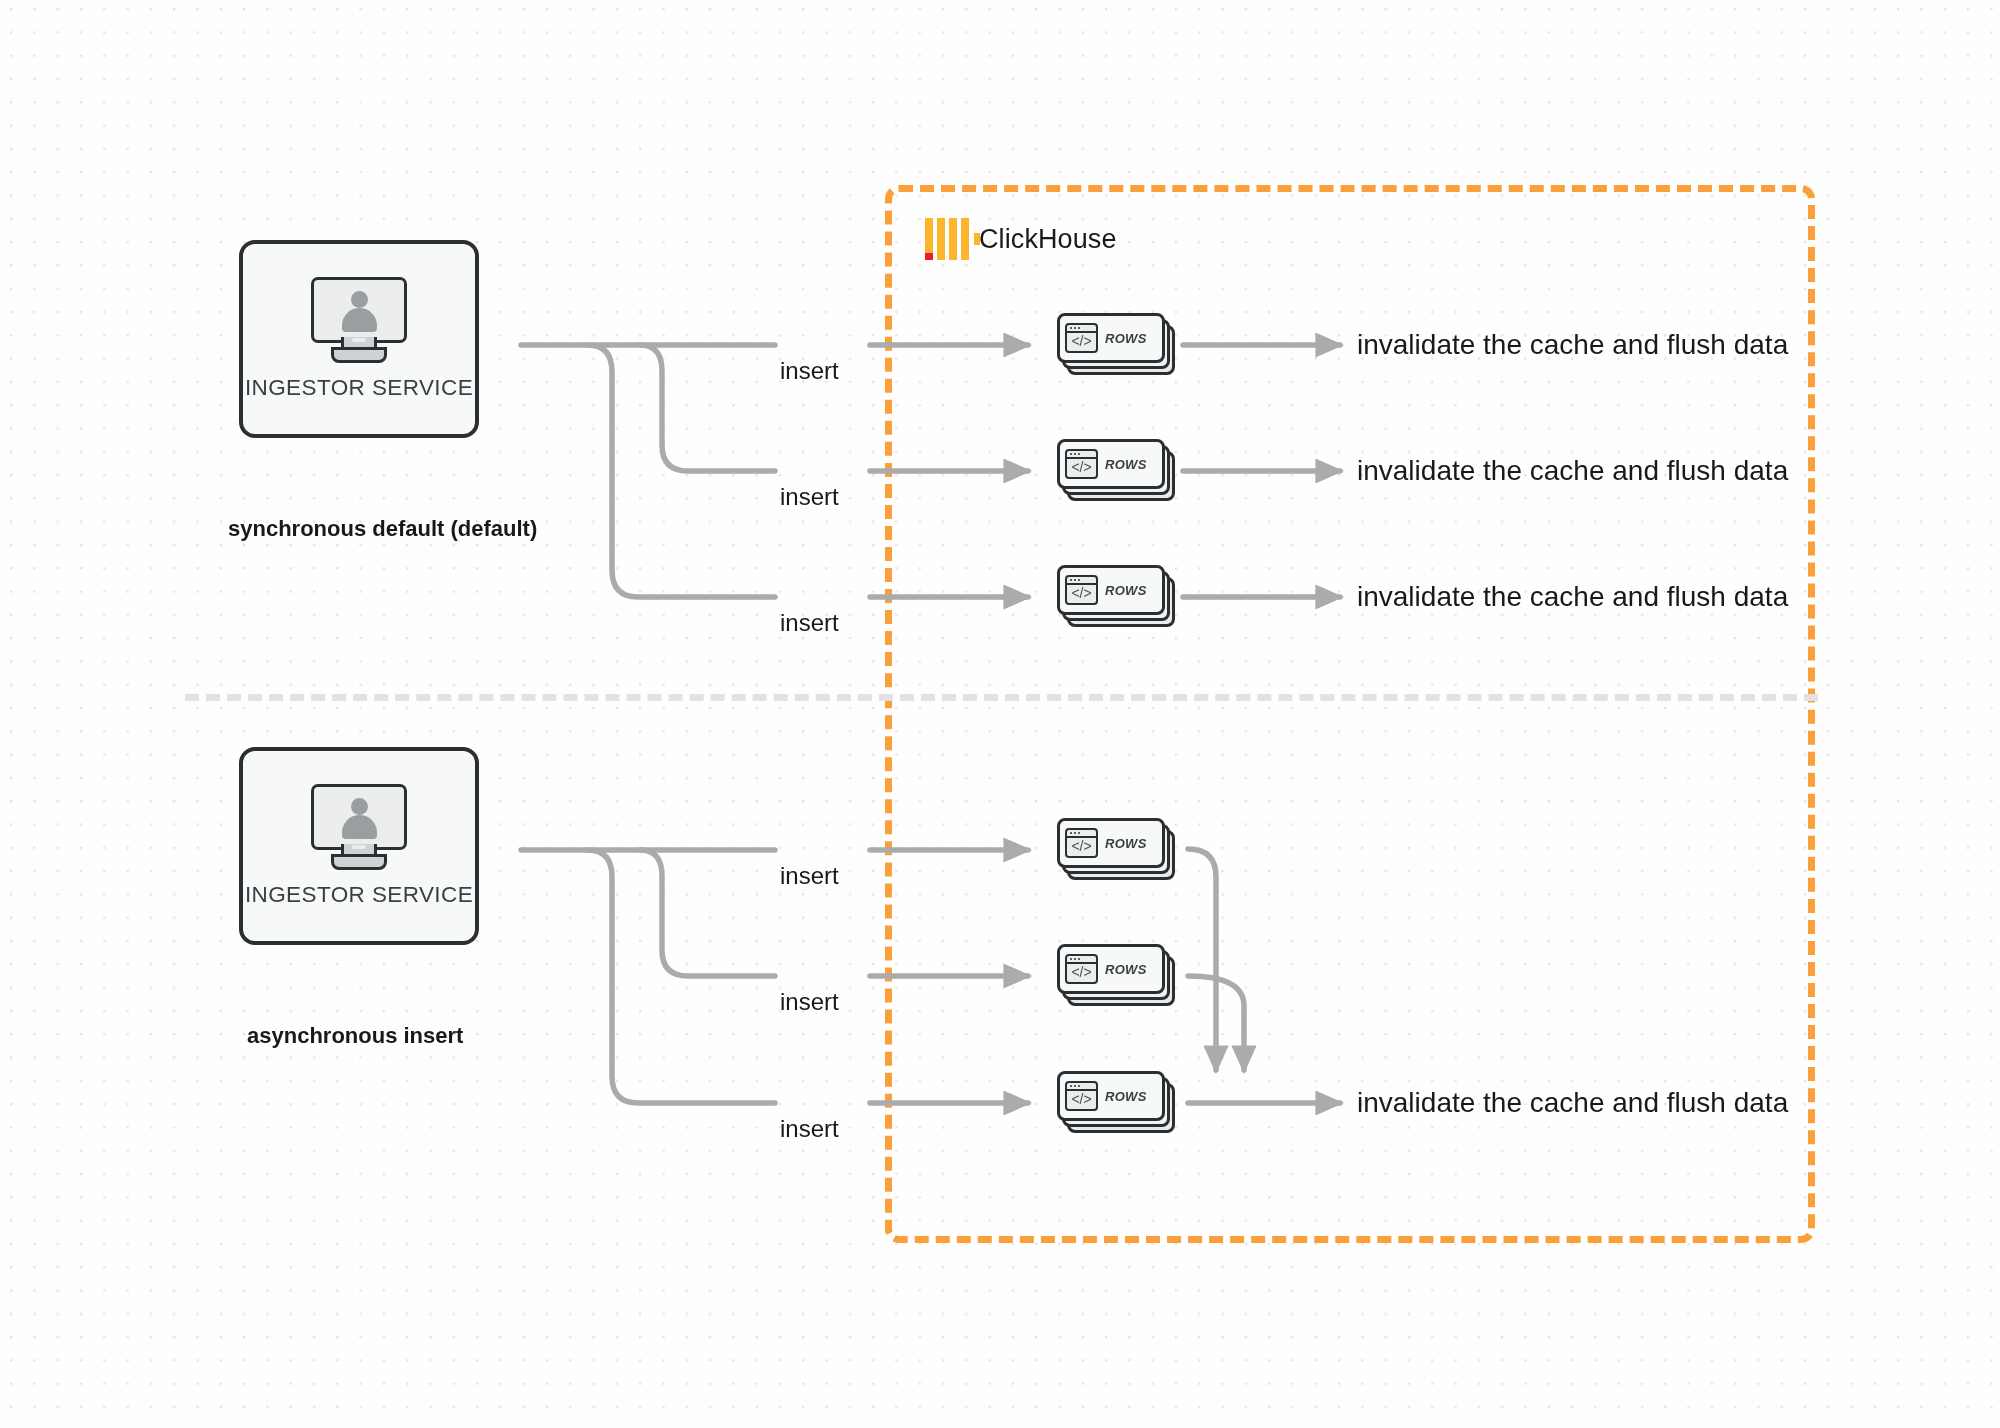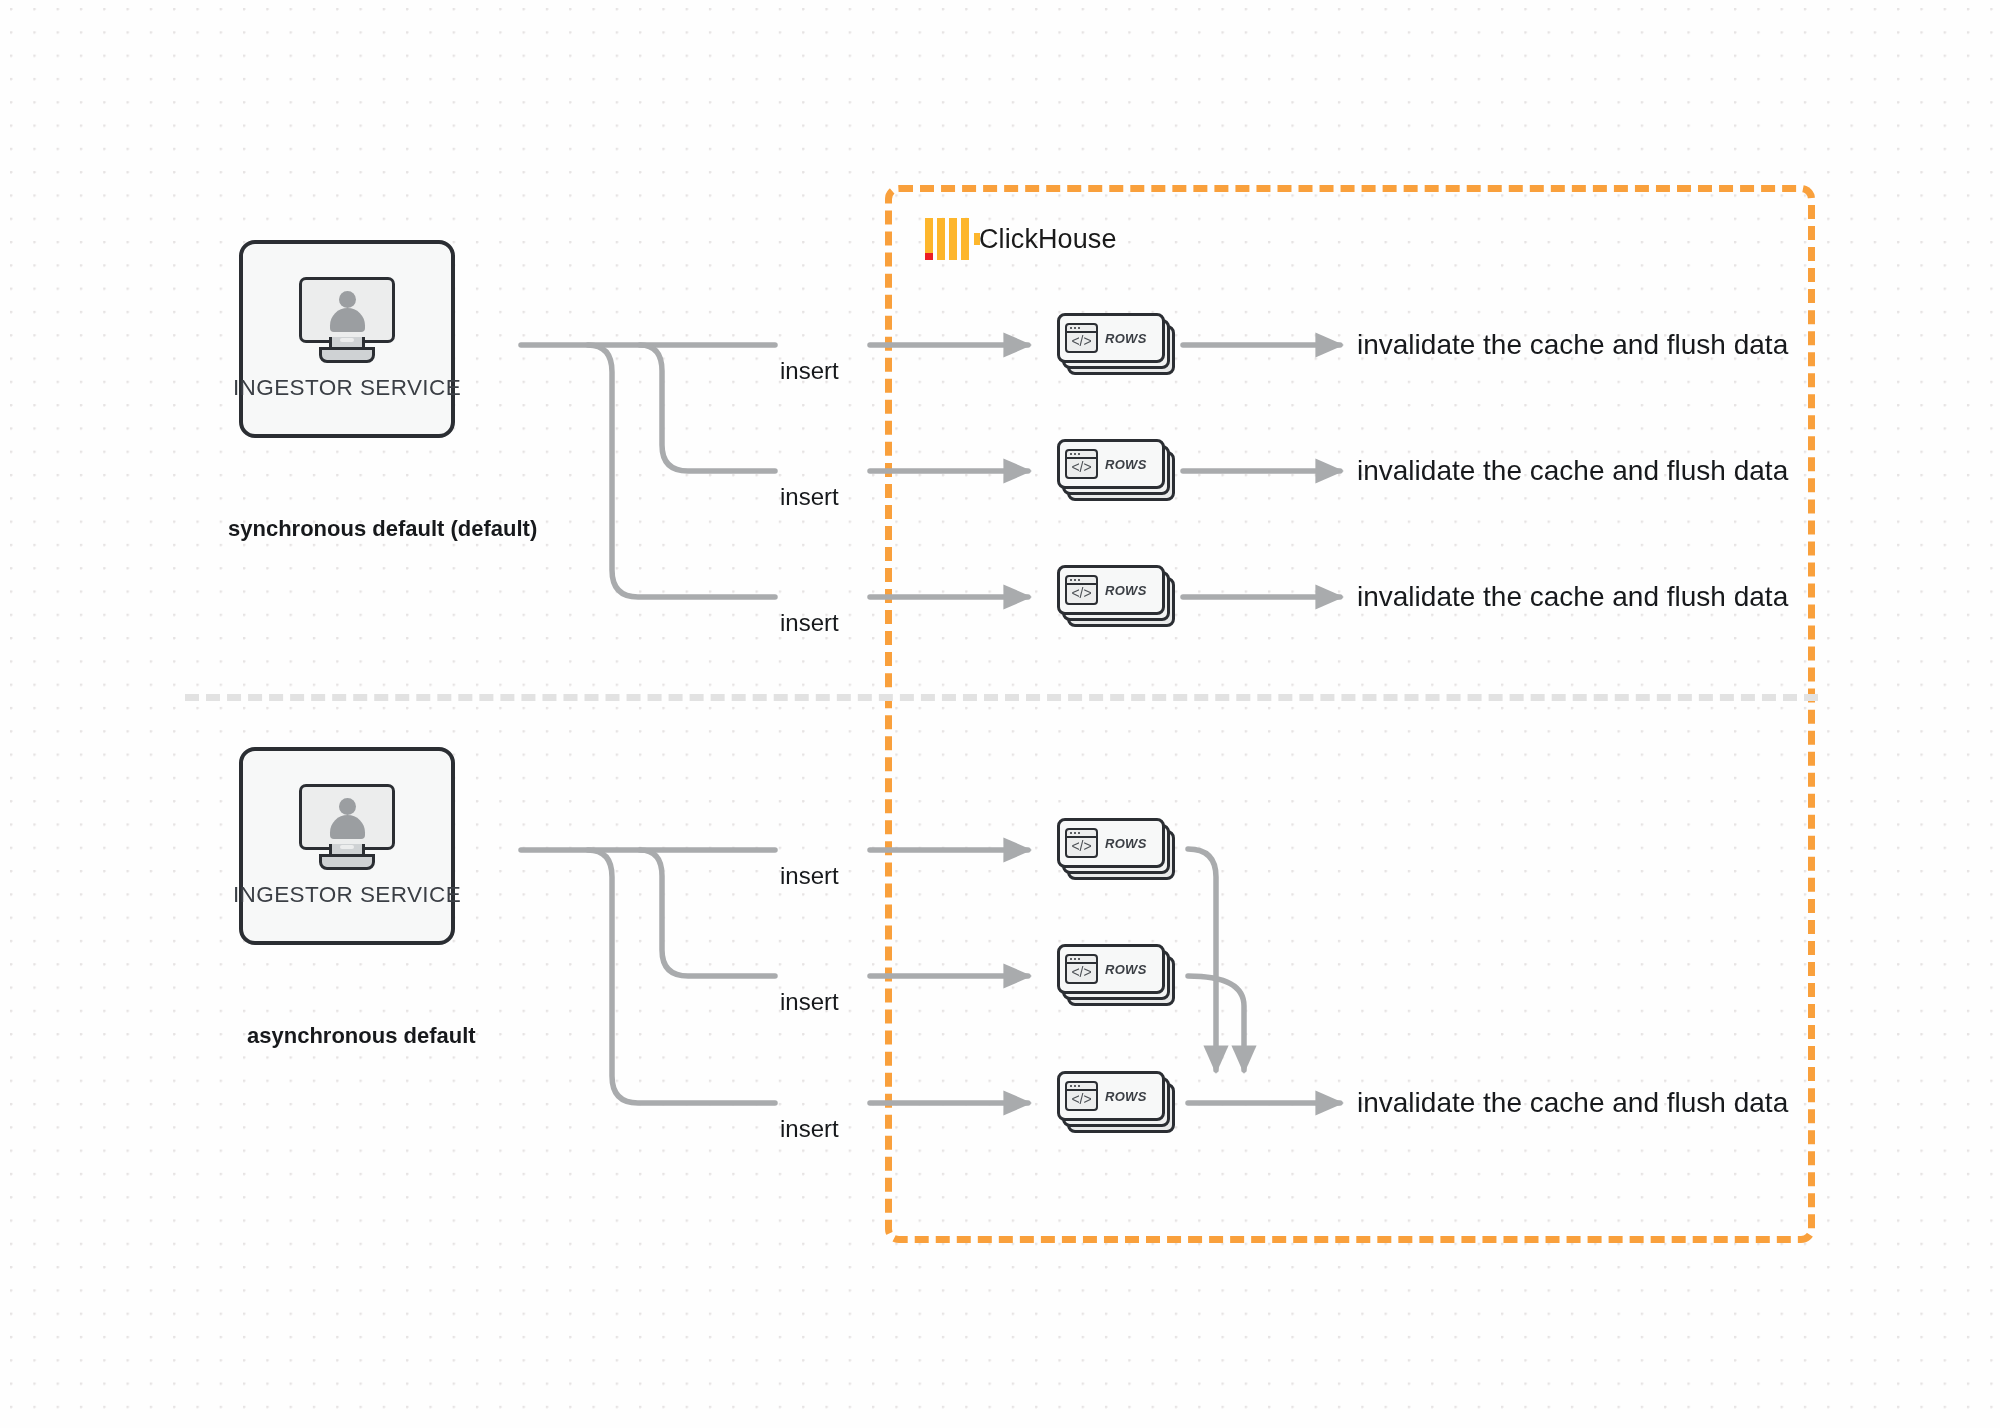--- a/index.html
+++ b/index.html
@@ -75,21 +75,21 @@
   .ch-name {
     font-size: 27px;
     color: #1a1a1a;
     letter-spacing: 0.1px;
     white-space: nowrap;
   }
 
   
   .service-box {
     position: absolute;
-    width: 216px;
+    width: 240px;
     height: 198px;
     background: #f7f8f8;
     border: 4.5px solid #2b2e33;
     border-radius: 16px;
     box-sizing: border-box;
     display: flex;
     flex-direction: column;
     align-items: center;
     justify-content: center;
   }
@@ -423,21 +423,21 @@
     <div class="monitor">
       <div class="screen"></div>
       <div class="person-head"></div>
       <div class="person-body"></div>
       <div class="neck"></div>
       <div class="notch"></div>
       <div class="base"></div>
     </div>
     <div class="service-label">INGESTOR SERVICE</div>
   </div>
-  <div class="mode-caption async">asynchronous default</div>
+  <div class="mode-caption async">asynchronous insert</div>
 
   <div class="insert-label" style="left:780px; top:850px;">insert</div>
   <div class="insert-label" style="left:780px; top:976px;">insert</div>
   <div class="insert-label" style="left:780px; top:1103px;">insert</div>
 
   <div class="rows-card" style="left:1057px; top:818px;">
     <div class="sheet s3"></div>
       <div class="sheet s2"></div>
       <div class="sheet s1"></div>
     <div class="inner">

